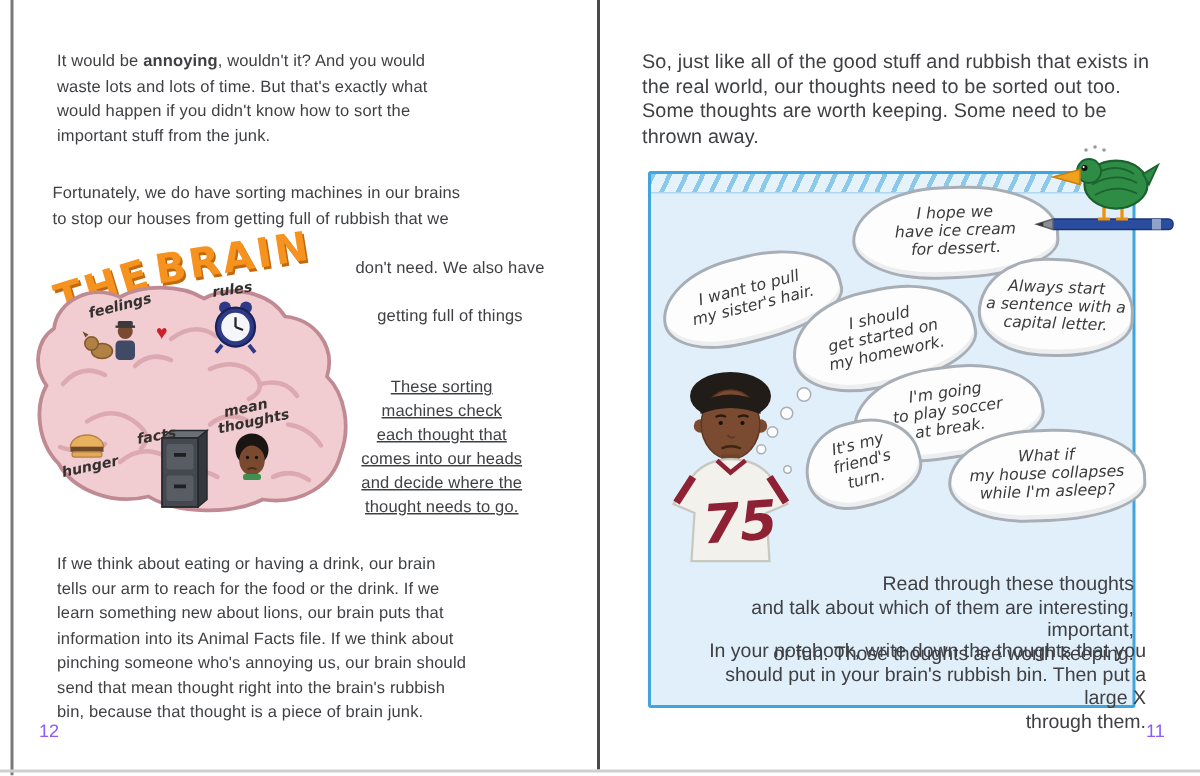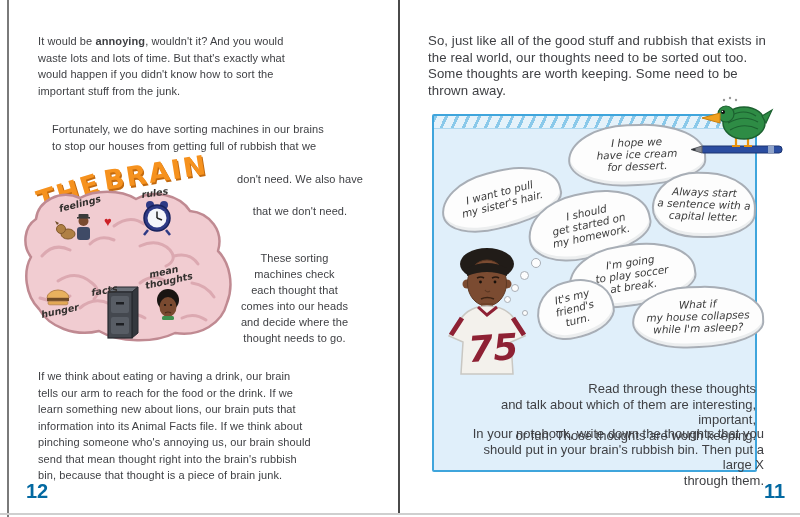--- a/index.html
+++ b/index.html
@@ -3,21 +3,21 @@
 <meta charset="utf-8">
 <style>
   html,body{margin:0;padding:0}
   body{
     width:800px;height:517px;position:relative;background:#ffffff;
     font-family:"Liberation Sans",sans-serif;color:#3f4044;overflow:hidden;
   }
   .line-v{position:absolute;top:0;background:#5a5a5a;}
   .par{position:absolute;font-size:11px;line-height:16.5px;white-space:pre-line;letter-spacing:.1px;}
   .center{text-align:center;}
-  .pagenum{position:absolute;font-size:20px;font-weight:bold;color:#0369a1;}
+  .pagenum{position:absolute;font-size:12px;font-weight:normal;color:#8b5cf6;}
   
   .brain-word{
     position:absolute;font-weight:bold;color:#F6921E;font-size:27px;
     text-shadow:1px 2px 0 #c2690e;letter-spacing:2px;font-family:"DejaVu Sans",sans-serif;
   }
   
   .activity-box{
     position:absolute;left:432px;top:114px;width:325px;height:358px;
     background:#E0EFFA;border:2px solid #3FA5DC;border-radius:2px;box-sizing:border-box;
   }
@@ -46,29 +46,29 @@
 
 <div class="line-v" style="left:7px;width:2px;height:517px;background:#7a7a7a;"></div>
 <div class="line-v" style="left:398px;width:2px;height:513px;background:#4a4a4a;"></div>
 <div style="position:absolute;left:0;top:513px;width:800px;height:2px;background:#cfcfcf;"></div>
 
 <div class="par" style="left:38px;top:33px;width:360px;"><span>It would be </span><span class="b">annoying</span><span>, wouldn't it?  And you would
 waste lots and lots of time.  But that's exactly what
 would happen if you didn't know how to sort the
 important stuff from the junk.</span></div>
 
-<div class="par" style="left:52px;top:121px;width:360px;">Fortunately, we do have sorting machines in our brains
+<div class="par" style="left:35px;top:121px;width:360px;">Fortunately, we do have sorting machines in our brains
 to stop our houses from getting full of rubbish that we</div>
 
 <div class="par center" style="left:205px;top:155px;width:190px;line-height:16px;">
   <div>don't need.  We also have</div>
-  <div>that we don't need.</div>
+  <div>getting full of things</div>
 </div>
 
-<div class="par center" style="left:192px;top:250px;width:205px;line-height:16px;">These sorting
+<div class="par center" style="left:192px;top:250px;width:205px;line-height:16px;text-decoration:underline;">These sorting
 machines check
 each thought that
 comes into our heads
 and decide where the
 thought needs to go.</div>
 
 <span class="brain-word" style="left:36px;top:176px;transform:rotate(-17deg);">THE</span>
 <span class="brain-word" style="left:103px;top:157px;transform:rotate(-9deg);">BRAIN</span>
 
 <svg style="left:22px;top:186px;" width="212" height="170" viewBox="0 0 212 170">

